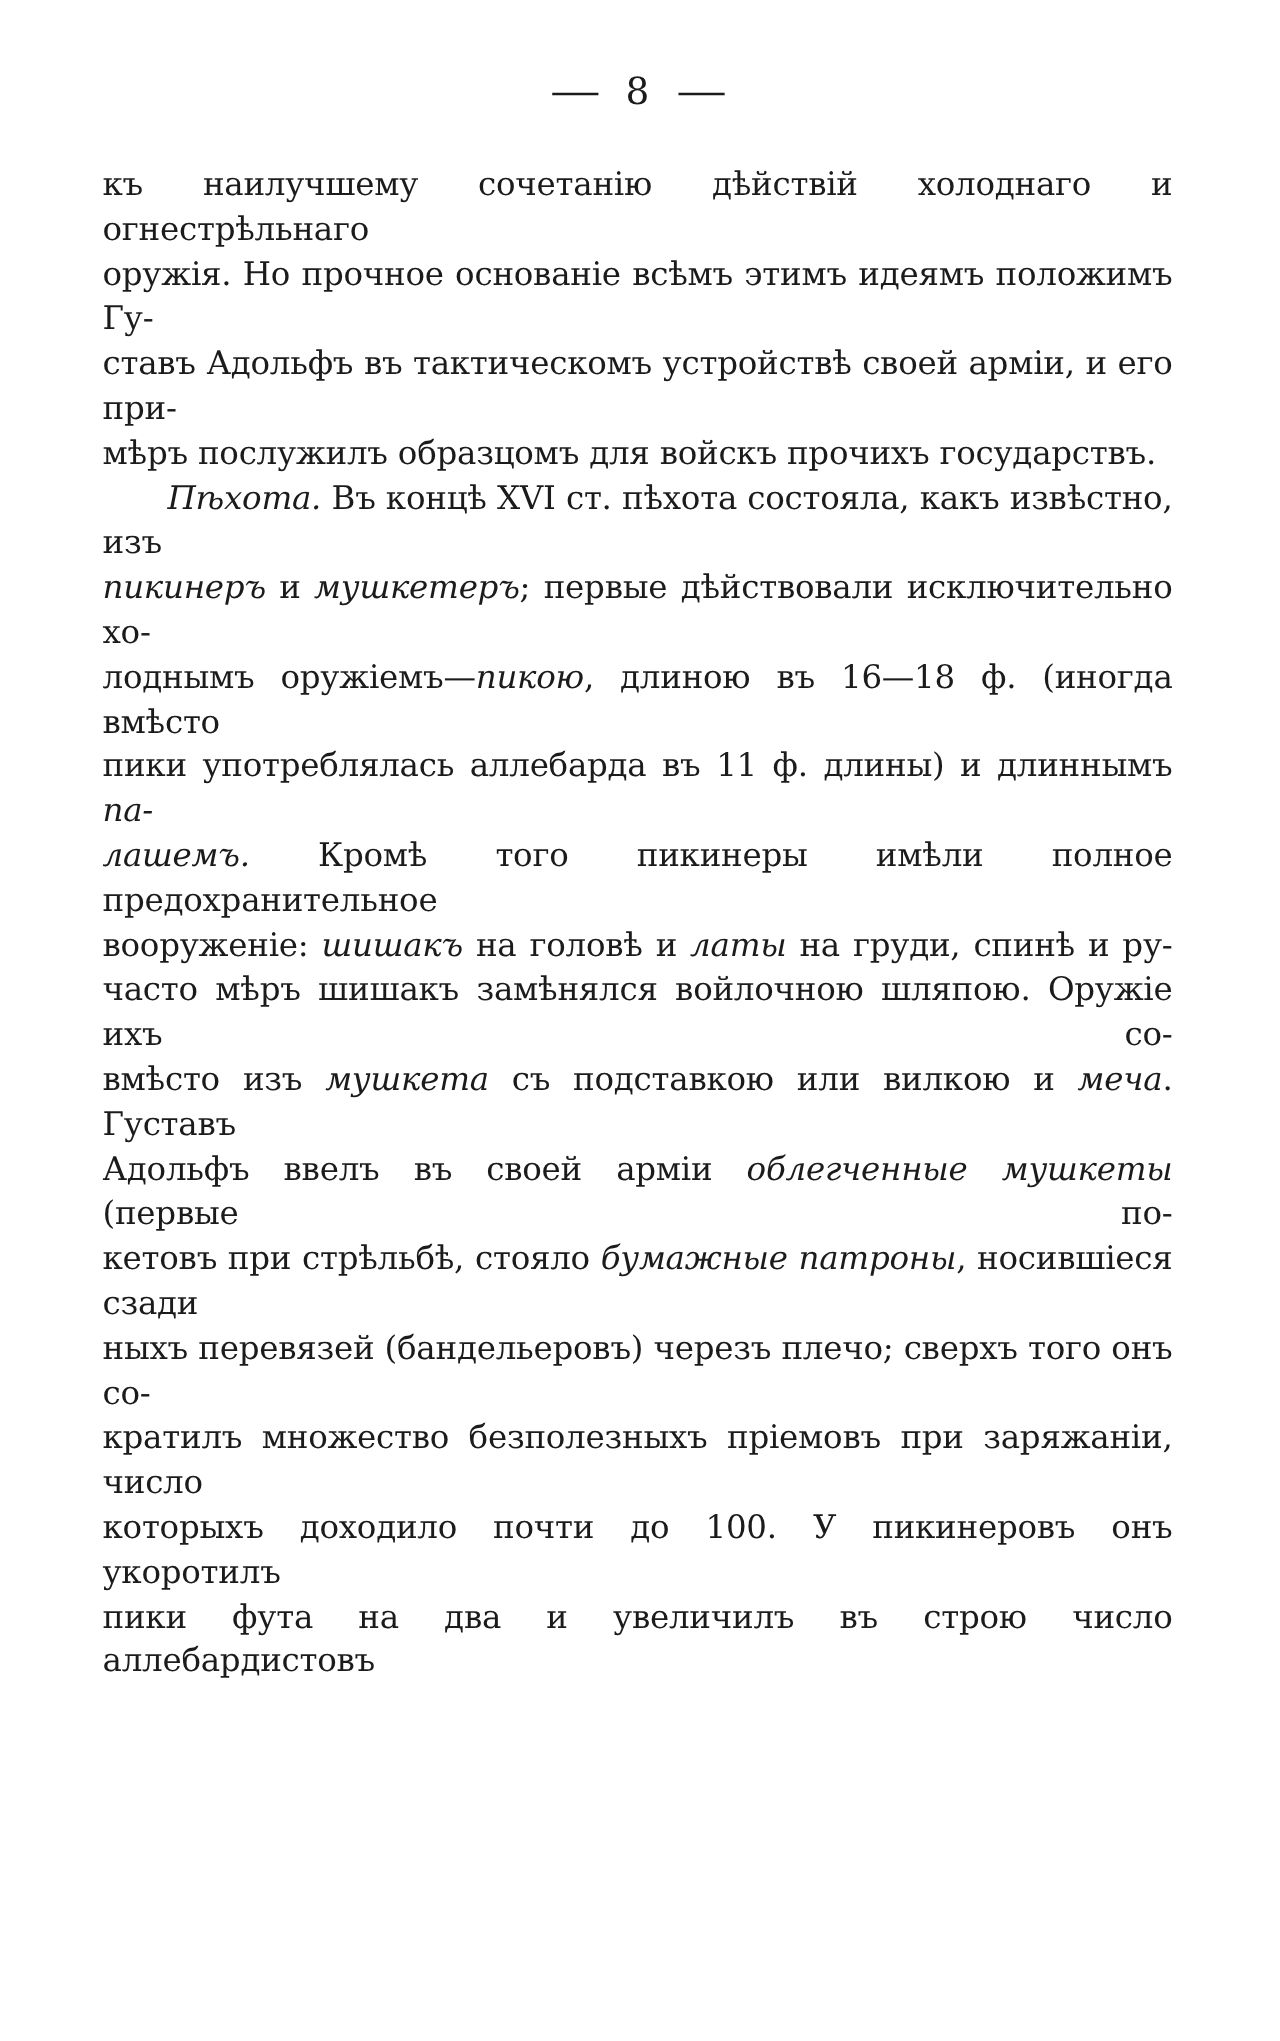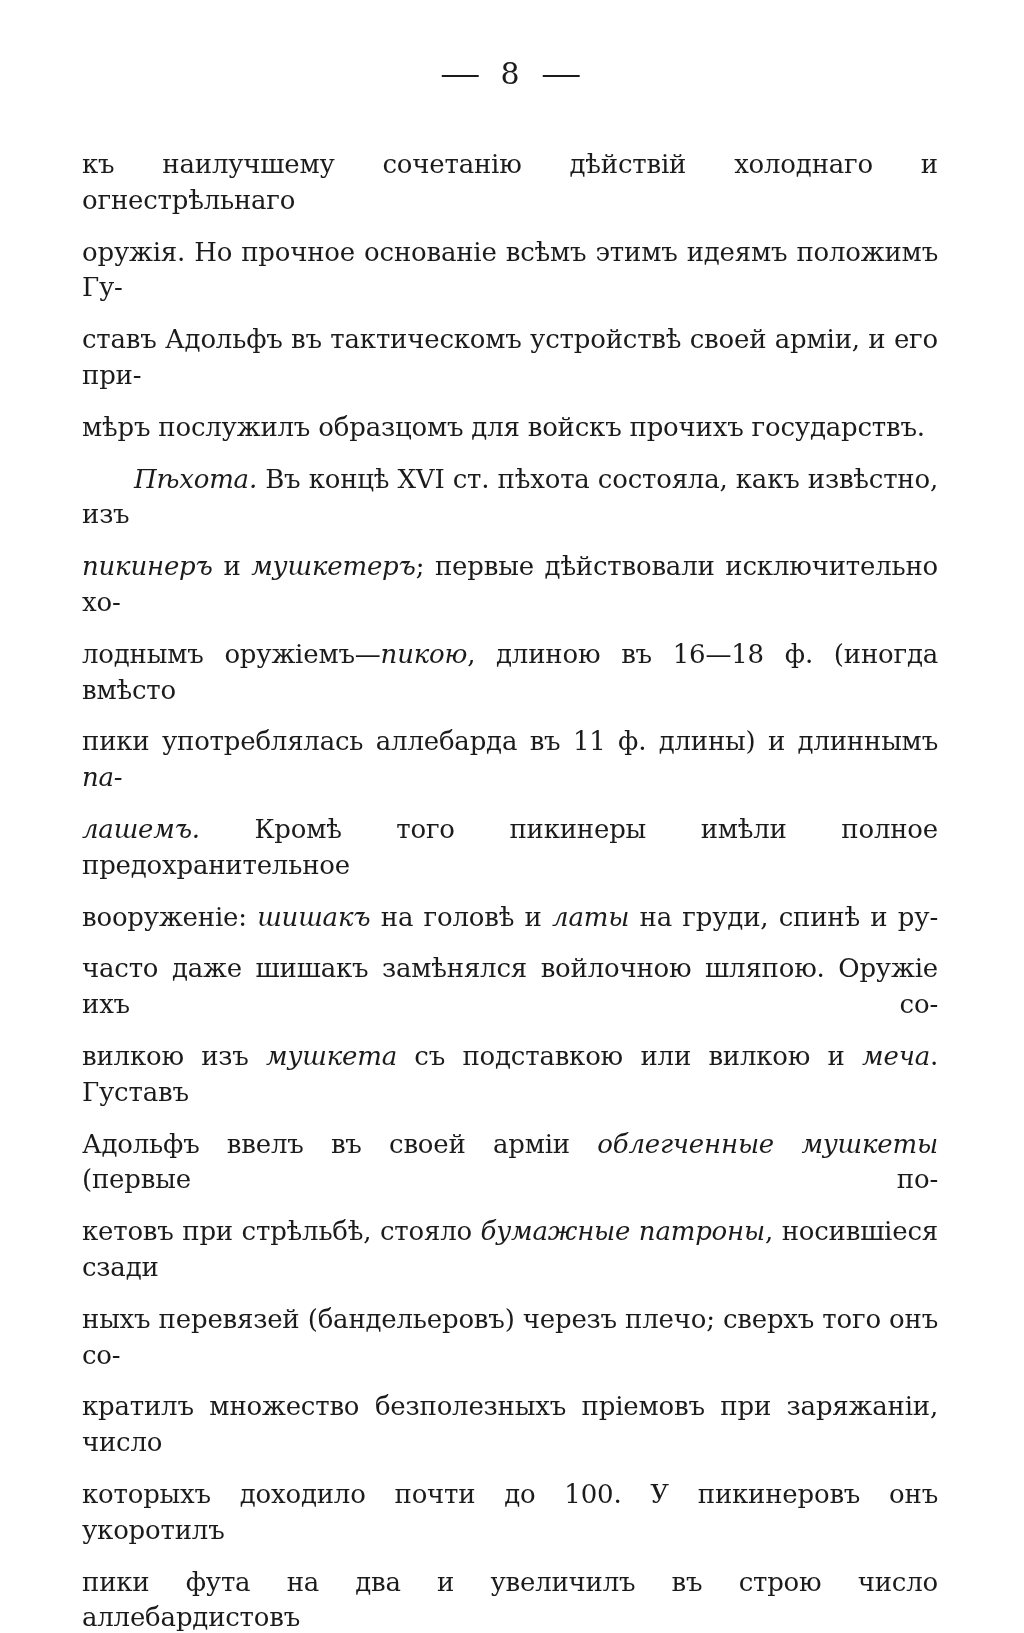--- a/index.html
+++ b/index.html
@@ -43,21 +43,20 @@
     letter-spacing: -0.2px;
   }
   .paragraph {
     margin: 0;
     padding: 0;
   }
   .line {
     text-align: justify;
     text-align-last: justify;
     white-space: normal;
-    margin-top: 16px;
   }
   .line.lastline {
     text-align: right;
     text-align-last: left;
   }
   .line.indent {
     text-indent: 52px;
   }
   .line i {
     font-style: italic;
@@ -79,22 +78,22 @@
         <div class="line"><span>ставъ Адольфъ въ тактическомъ устройствѣ своей арміи, и его при-</span></div>
         <div class="line lastline"><span>мѣръ послужилъ образцомъ для войскъ прочихъ государствъ.</span></div>
       </div>
       <div class="paragraph">
         <div class="line indent"><i>Пѣхота.</i><span> Въ концѣ XVI ст. пѣхота состояла, какъ извѣстно, изъ</span></div>
         <div class="line"><i>пикинеръ</i><span> и </span><i>мушкетеръ</i><span>; первые дѣйствовали исключительно хо-</span></div>
         <div class="line"><span>лоднымъ оружіемъ—</span><i>пикою</i><span>, длиною въ 16—18 ф. (иногда вмѣсто</span></div>
         <div class="line"><span>пики употреблялась аллебарда въ 11 ф. длины) и длиннымъ </span><i>па-</i></div>
         <div class="line"><i>лашемъ.</i><span> Кромѣ того пикинеры имѣли полное предохранительное</span></div>
         <div class="line"><span>вооруженіе: </span><i>шишакъ</i><span> на головѣ и </span><i>латы</i><span> на груди, спинѣ и ру-</span></div>
-        <div class="line"><span>часто даже шишакъ замѣнялся войлочною шляпою. Оружіе ихъ со-</span></div>
-        <div class="line"><span>вилкою изъ </span><i>мушкета</i><span> съ подставкою или вилкою и </span><i>меча</i><span>. Густавъ</span></div>
+        <div class="line"><span>часто мѣръ шишакъ замѣнялся войлочною шляпою. Оружіе ихъ со-</span></div>
+        <div class="line"><span>вмѣсто изъ </span><i>мушкета</i><span> съ подставкою или вилкою и </span><i>меча</i><span>. Густавъ</span></div>
         <div class="line"><span>Адольфъ ввелъ въ своей арміи </span><i>облегченные мушкеты</i><span> (первые по-</span></div>
         <div class="line"><span>кетовъ при стрѣльбѣ, стояло </span><i>бумажные патроны</i><span>, носившіеся сзади</span></div>
         <div class="line"><span>ныхъ перевязей (бандельеровъ) черезъ плечо; сверхъ того онъ со-</span></div>
         <div class="line"><span>кратилъ множество безполезныхъ пріемовъ при заряжаніи, число</span></div>
         <div class="line"><span>которыхъ доходило почти до 100. У пикинеровъ онъ укоротилъ</span></div>
         <div class="line"><span>пики фута на два и увеличилъ въ строю число аллебардистовъ</span></div>
       </div>
     </div>
 </div>
 

